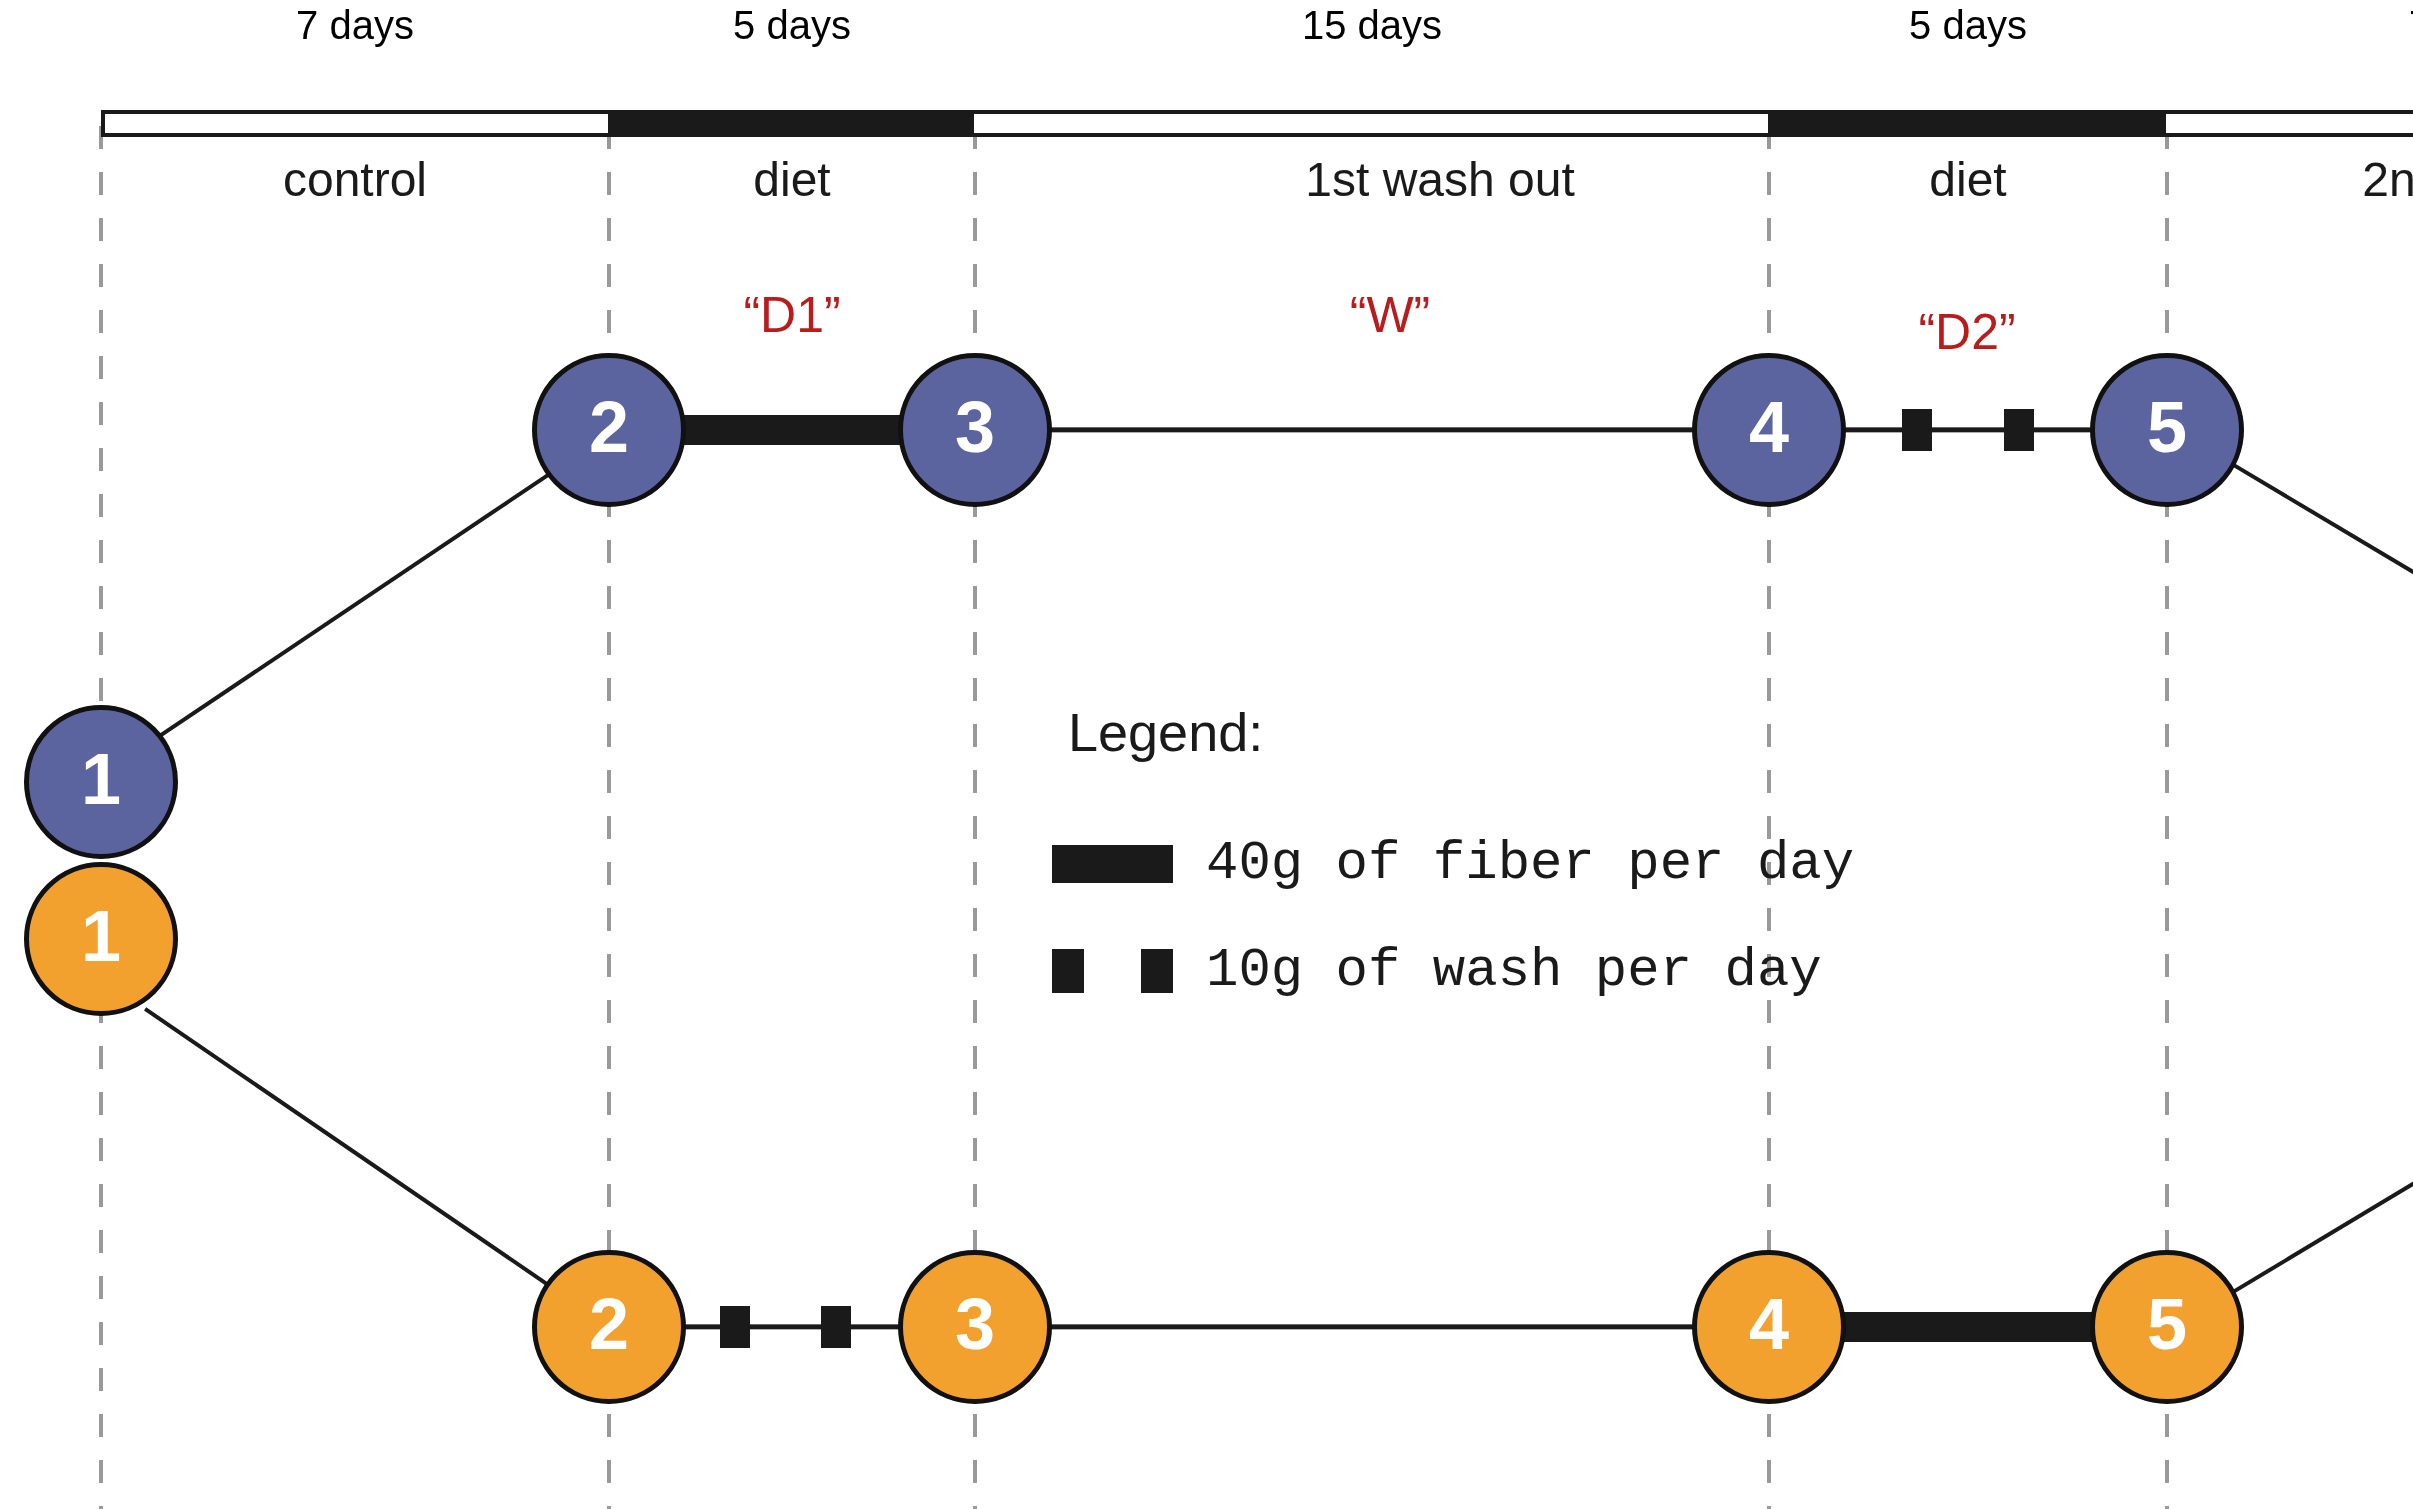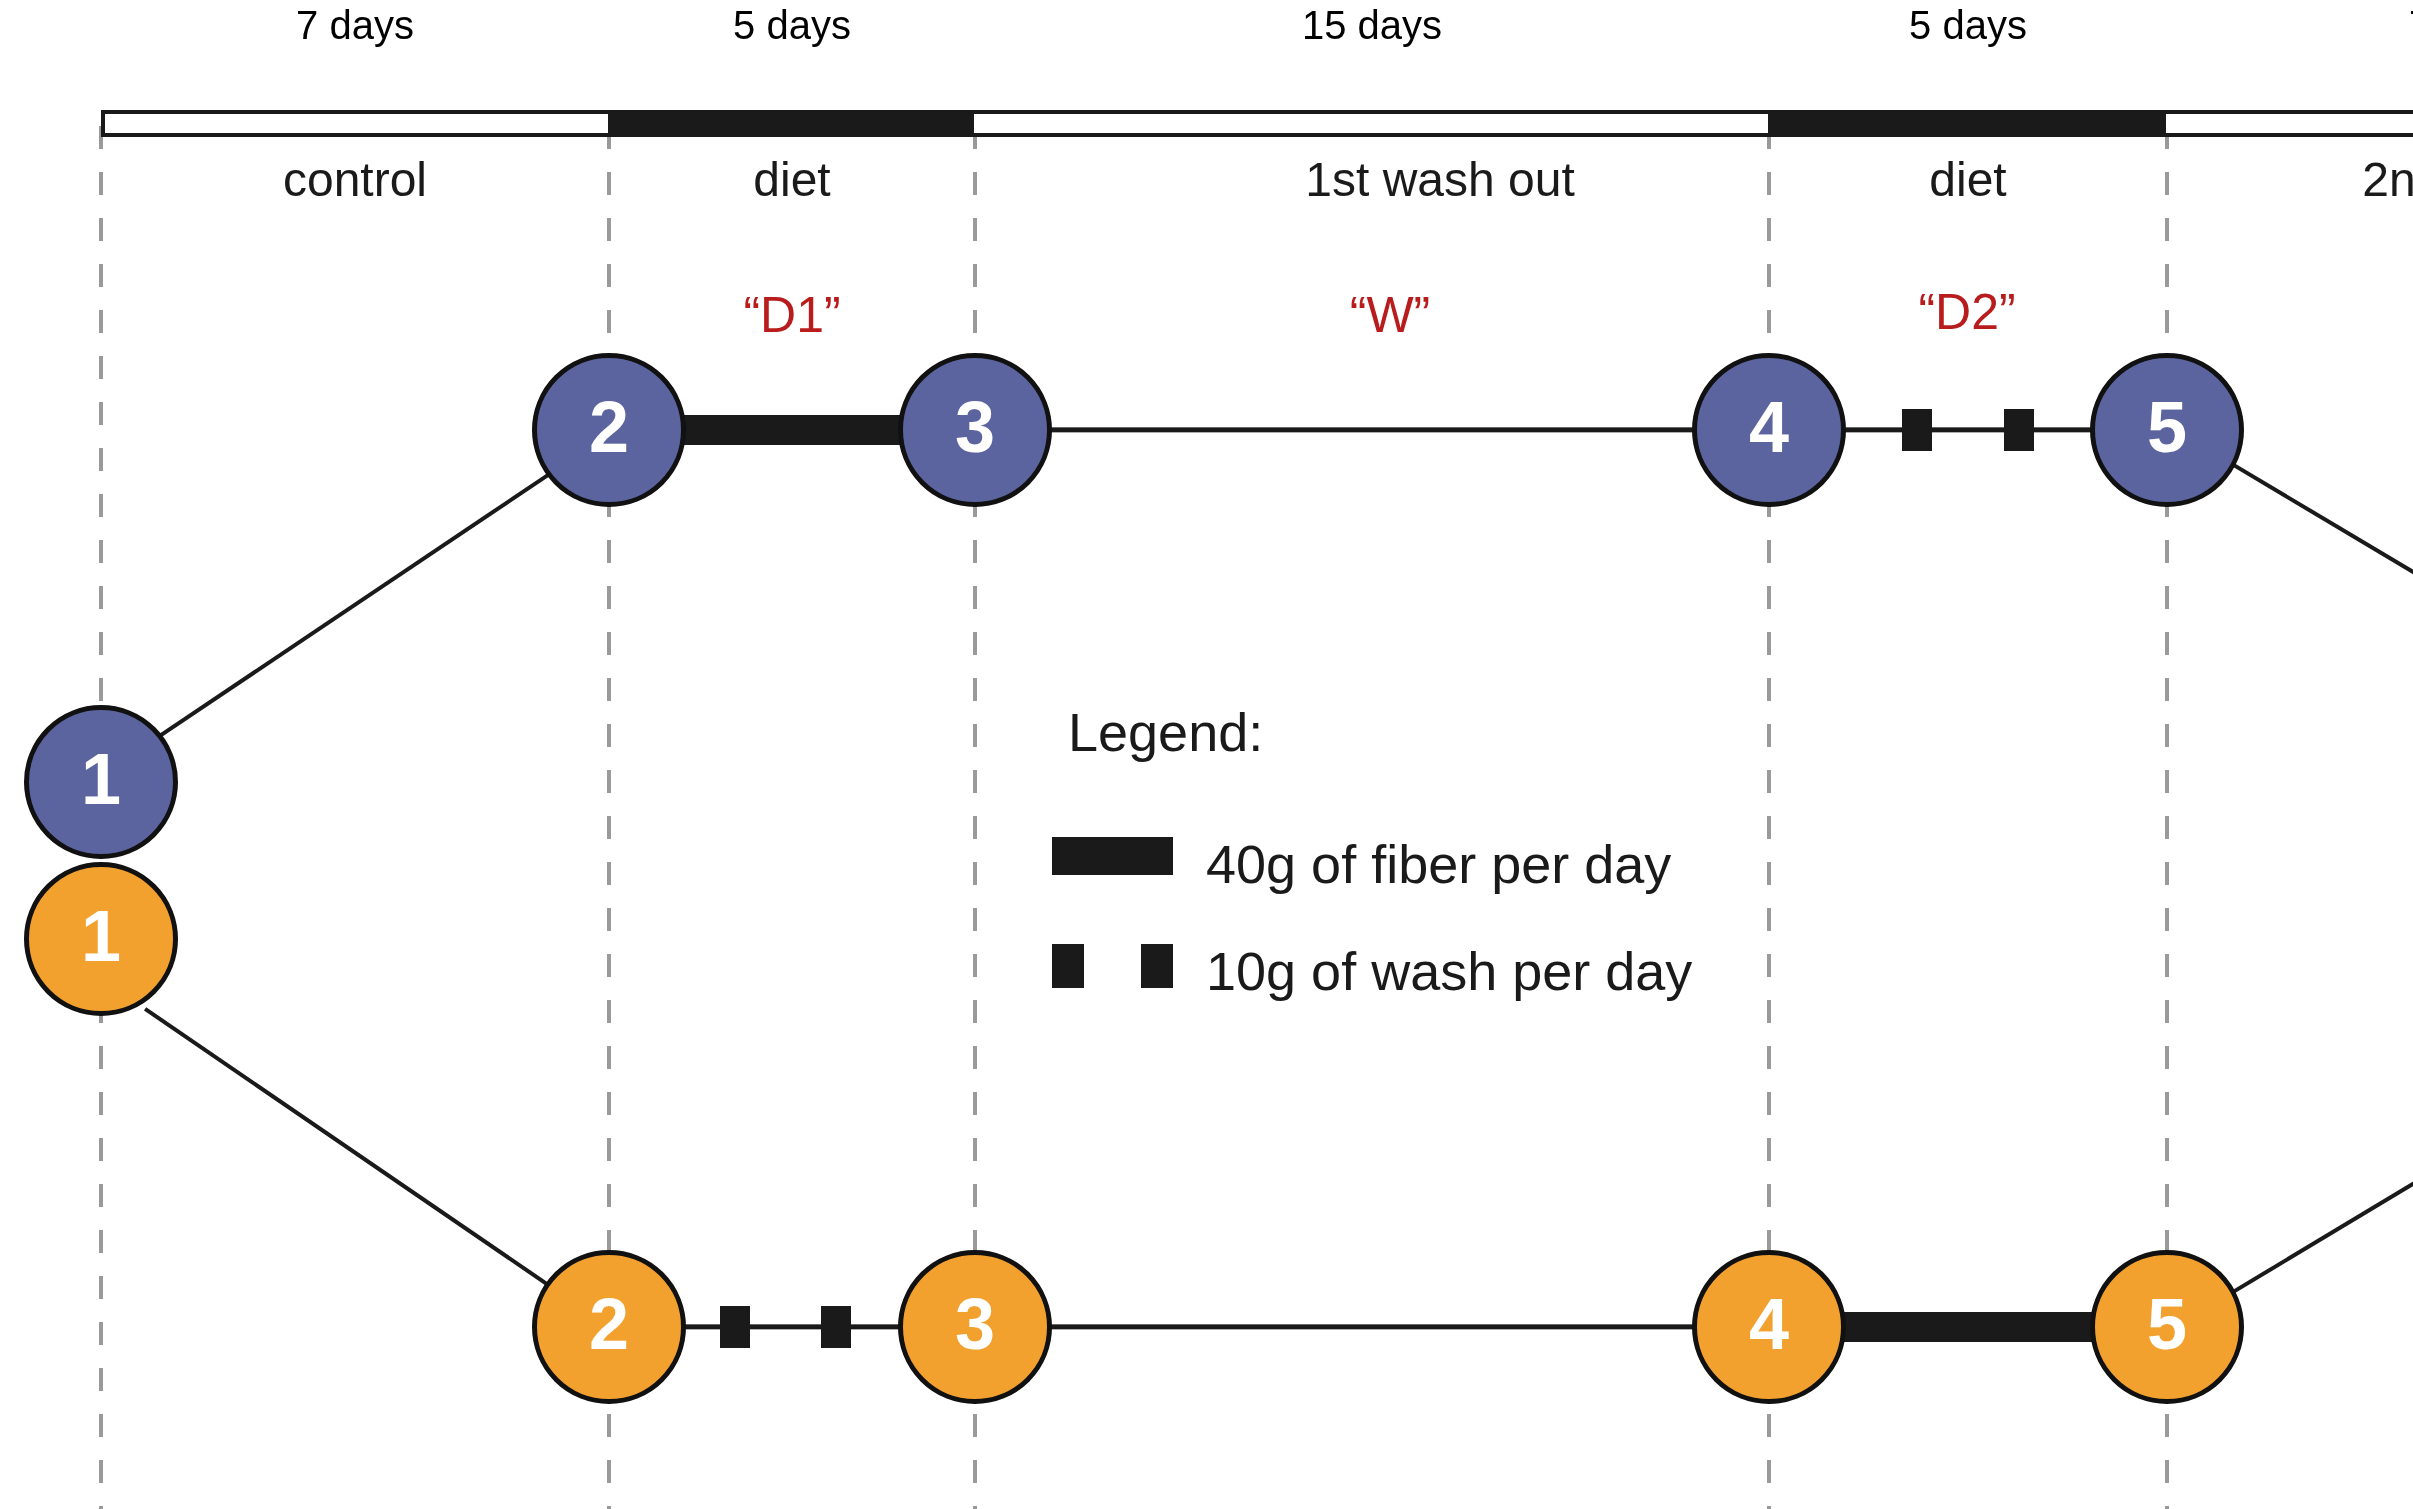--- a/index.html
+++ b/index.html
@@ -139,22 +139,23 @@
   
   .legend-title {
     position: absolute;
     font-size: 54px;
     color: #1a1a1a;
     white-space: nowrap;
   }
   .legend-row {
     position: absolute;
     display: flex;
-    align-items: flex-start;
-    white-space: nowrap;
+    align-items: center;
+    white-space: nowrap;
+    font-family: Liberation Mono, monospace;
   }
   .legend-text {
     font-size: 54px;
     color: #1a1a1a;
     line-height: 1;
   }
   .swatch-solid {
     width: 121px;
     height: 38px;
     background: #1a1a1a;
@@ -200,21 +201,21 @@
   </div>
 
   <div class="phase-label" style="left:355px">control</div>
   <div class="phase-label" style="left:792px">diet</div>
   <div class="phase-label" style="left:1440px">1st wash out</div>
   <div class="phase-label" style="left:1968px">diet</div>
   <div class="phase-label" style="left:2505px">2nd wash out</div>
 
   <div class="code-label" style="left:792px;top:285px">“D1”</div>
   <div class="code-label" style="left:1390px;top:285px">“W”</div>
-  <div class="code-label" style="left:1967px;top:282px">“D2”</div>
+  <div class="code-label" style="left:1967px;top:302px">“D2”</div>
 
   <div class="arm" style="left:145px;top:746px;width:503px;transform:translateY(-50%) rotate(-33.9deg);"></div>
 
   <div class="conn-thick" style="left:676px;top:430px;width:233px;"></div>
 
   <div class="conn-thin" style="left:1047px;top:430px;width:649px;"></div>
 
   <div class="conn-dash" style="left:1841px;top:430px;width:253px;"></div>
   <div class="dash-sq" style="left:1902px;top:430px;"></div>
   <div class="dash-sq" style="left:2004px;top:430px;"></div>

